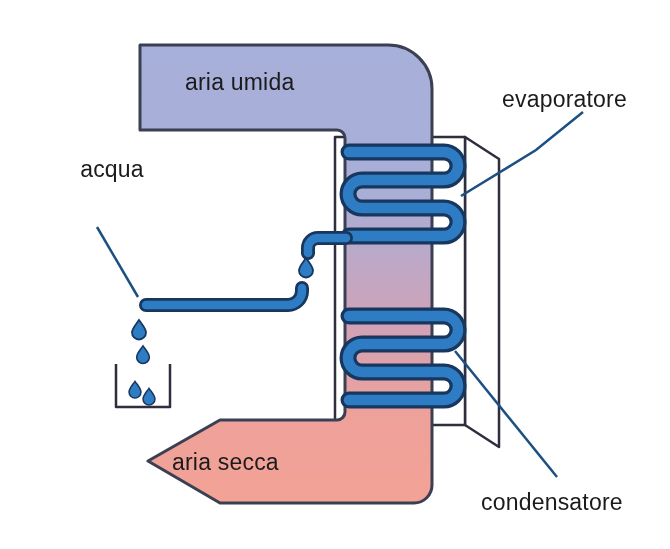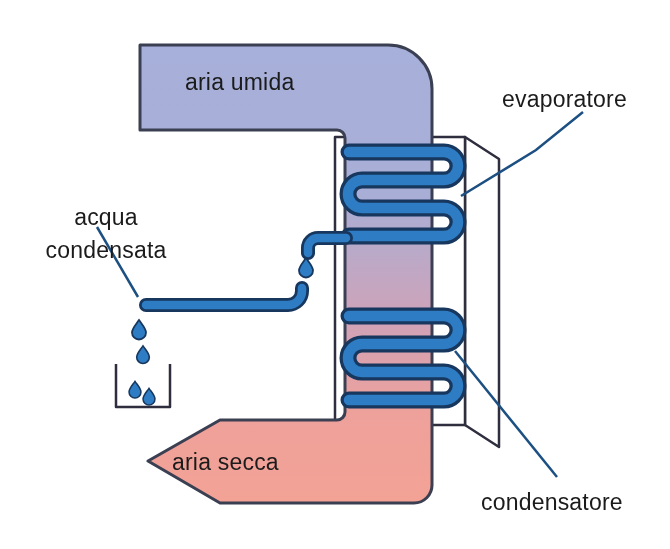--- a/index.html
+++ b/index.html
@@ -92,22 +92,21 @@
       <polyline points="583,112 536,150 461,196"></polyline>
       <polyline points="97,227 138,297"></polyline>
       <polyline points="455,351 557,477"></polyline>
     </g>
   </svg>
 
   <div class="lbl" style="left:185px; top:69px;">aria umida</div>
 
   <div class="lbl" style="left:502px; top:86px;">evaporatore</div>
 
-  <div class="lbl lbl-two-line" style="left:26px; top:153px; width:160px;margin-top:48px;">
+  <div class="lbl lbl-two-line" style="left:32px; top:153px; width:160px;">
     <div>acqua</div>
-    <div>condensata</div>
   </div>
 
   <div class="lbl" style="left:172px; top:449px;">aria secca</div>
 
   <div class="lbl" style="left:481px; top:489px;">condensatore</div>
 
 </div>
 
 </body></html>

